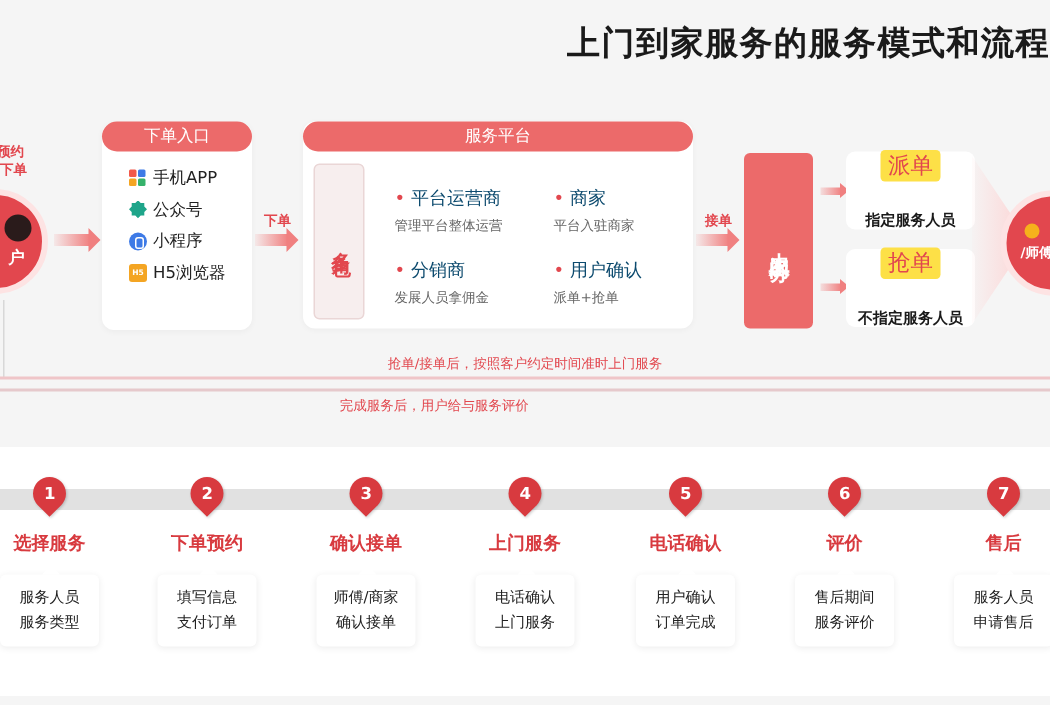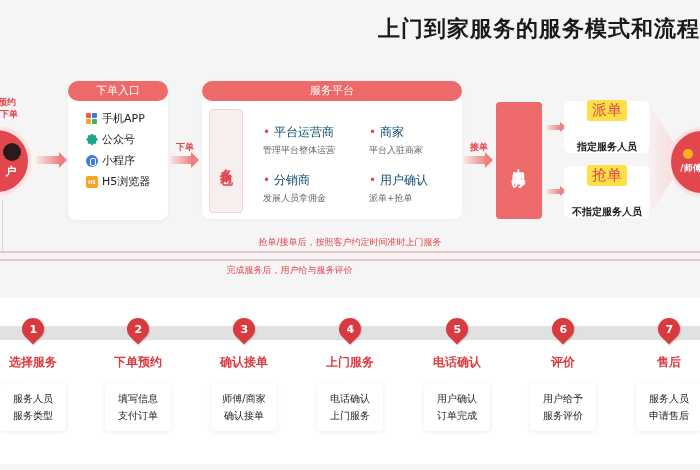--- a/index.html
+++ b/index.html
@@ -276,21 +276,21 @@
     <div>用户确认</div>
     <div>订单完成</div>
   </div>
 </div>
 <div class="step" style="left:515px;">
   <div class="pin">
       <span class="pin-num">6</span>
     </div>
   <div class="step-title">评价</div>
   <div class="step-box">
-    <div>用户给予</div>
+    <div>售后期间</div>
     <div>服务评价</div>
   </div>
 </div>
 <div class="step" style="left:621px;">
   <div class="pin">
       <span class="pin-num">7</span>
     </div>
   <div class="step-title">售后</div>
   <div class="step-box">
     <div>服务人员</div>

